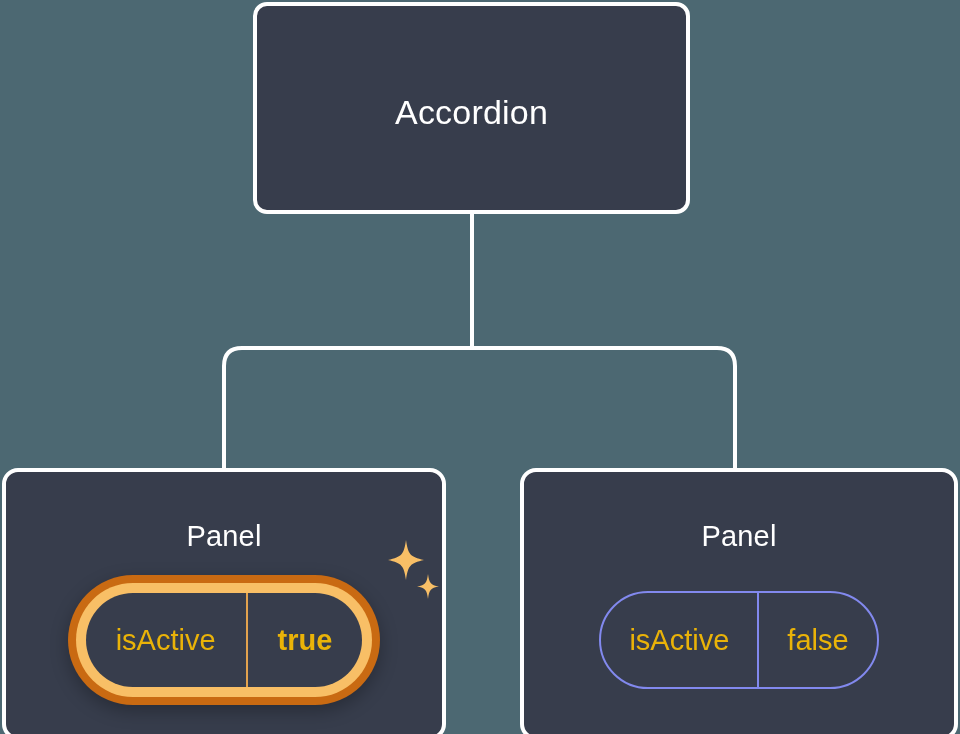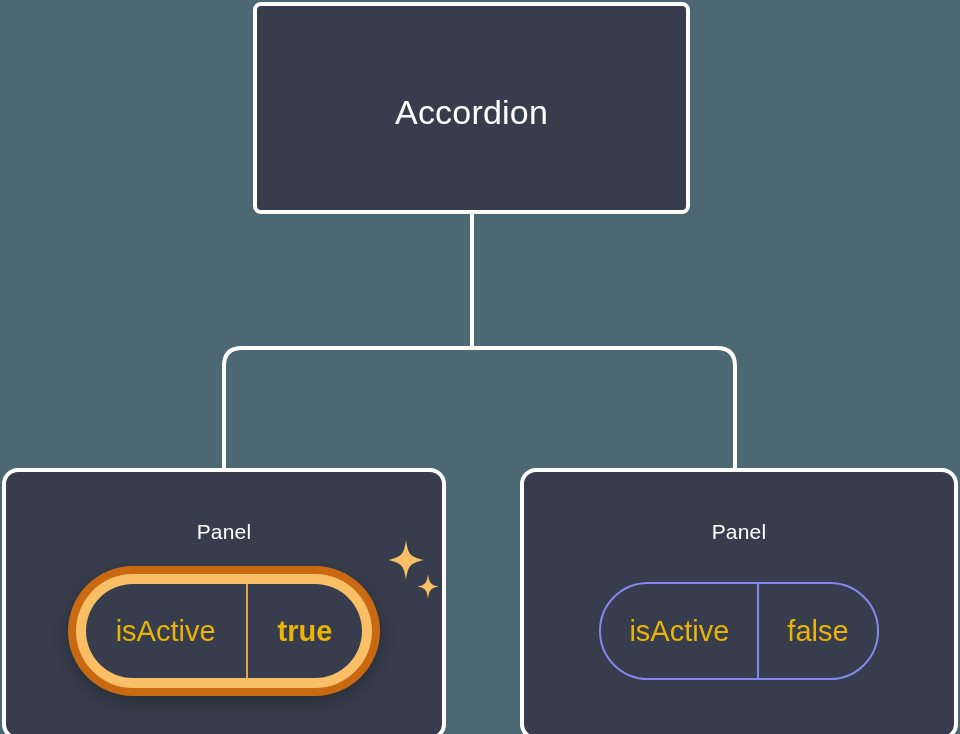--- a/index.html
+++ b/index.html
@@ -26,21 +26,21 @@
     height: 734px;
     pointer-events: none;
   }
 
   
   .node {
     position: absolute;
     box-sizing: border-box;
     background: #373d4c;
     border: 4px solid #ffffff;
-    border-radius: 8px;
+    border-radius: 14px;
   }
   .node-title {
     color: #ffffff;
     text-align: center;
     font-weight: 400;
     letter-spacing: .2px;
     white-space: nowrap;
   }
 
   #node-accordion {
@@ -62,21 +62,21 @@
     border-radius: 16px;
   }
   #node-panel-right {
     left: 520px;
     top: 468px;
     width: 438px;
     height: 272px;
     border-radius: 16px;
   }
   .panel .node-title {
-    font-size: 21px;
+    font-size: 29px;
     margin-top: 48px;
   }
 
   
   .pill-wrap {
     display: flex;
     justify-content: center;
     position: relative;
   }
   .pill {

